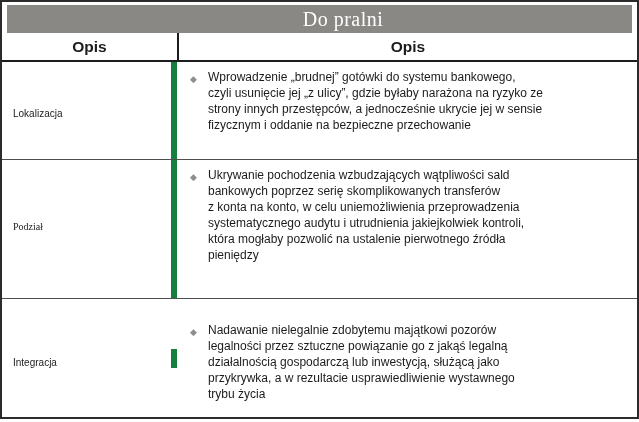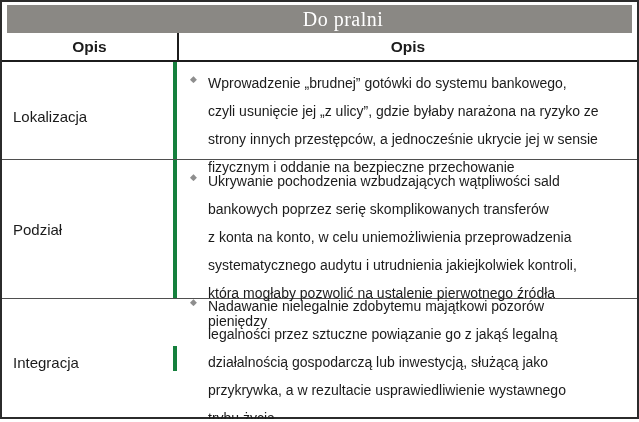--- a/index.html
+++ b/index.html
@@ -59,44 +59,44 @@
     border-bottom: 1px solid #4f4f4f;
     flex: none;
     box-sizing: border-box;
   }
   .row-1 { height: 98px; }
   .row-2 { height: 139px; }
   .row-3 { height: 118px; border-bottom: none; flex: 1; align-items: center; }
   .cell-step {
     width: 175px;
     flex: none;
-    border-right: 4px solid #15803d;
+    border-right: 6px solid #15803d;
     padding-left: 11px;
-    font-size: 15px;
+    font-size: 10px;
     box-sizing: border-box;
   }
   .row-1 .cell-step { padding-top: 46px; }
-  .row-2 .cell-step { padding-top: 61px; }
+  .row-2 .cell-step { padding-top: 61px; font-family: Liberation Serif, serif; }
   .row-3 .cell-step { padding-top: 8px; }
   .cell-desc {
     flex: 1;
     padding: 7px 8px 0 13px;
     display: flex;
     align-items: flex-start;
   }
   .bullet {
     width: 18px;
     flex: none;
     font-size: 9px;
     line-height: 21.7px;
     color: #8e8e8e;
   }
   .desc-text {
-    font-size: 14px;
-    line-height: 28px;
+    font-size: 12px;
+    line-height: 16px;
     white-space: pre-line;
   }
 </style>
 </head>
 <body>
 
 <div class="frame">
 
   <div class="title-bar">Do pralni</div>
 

